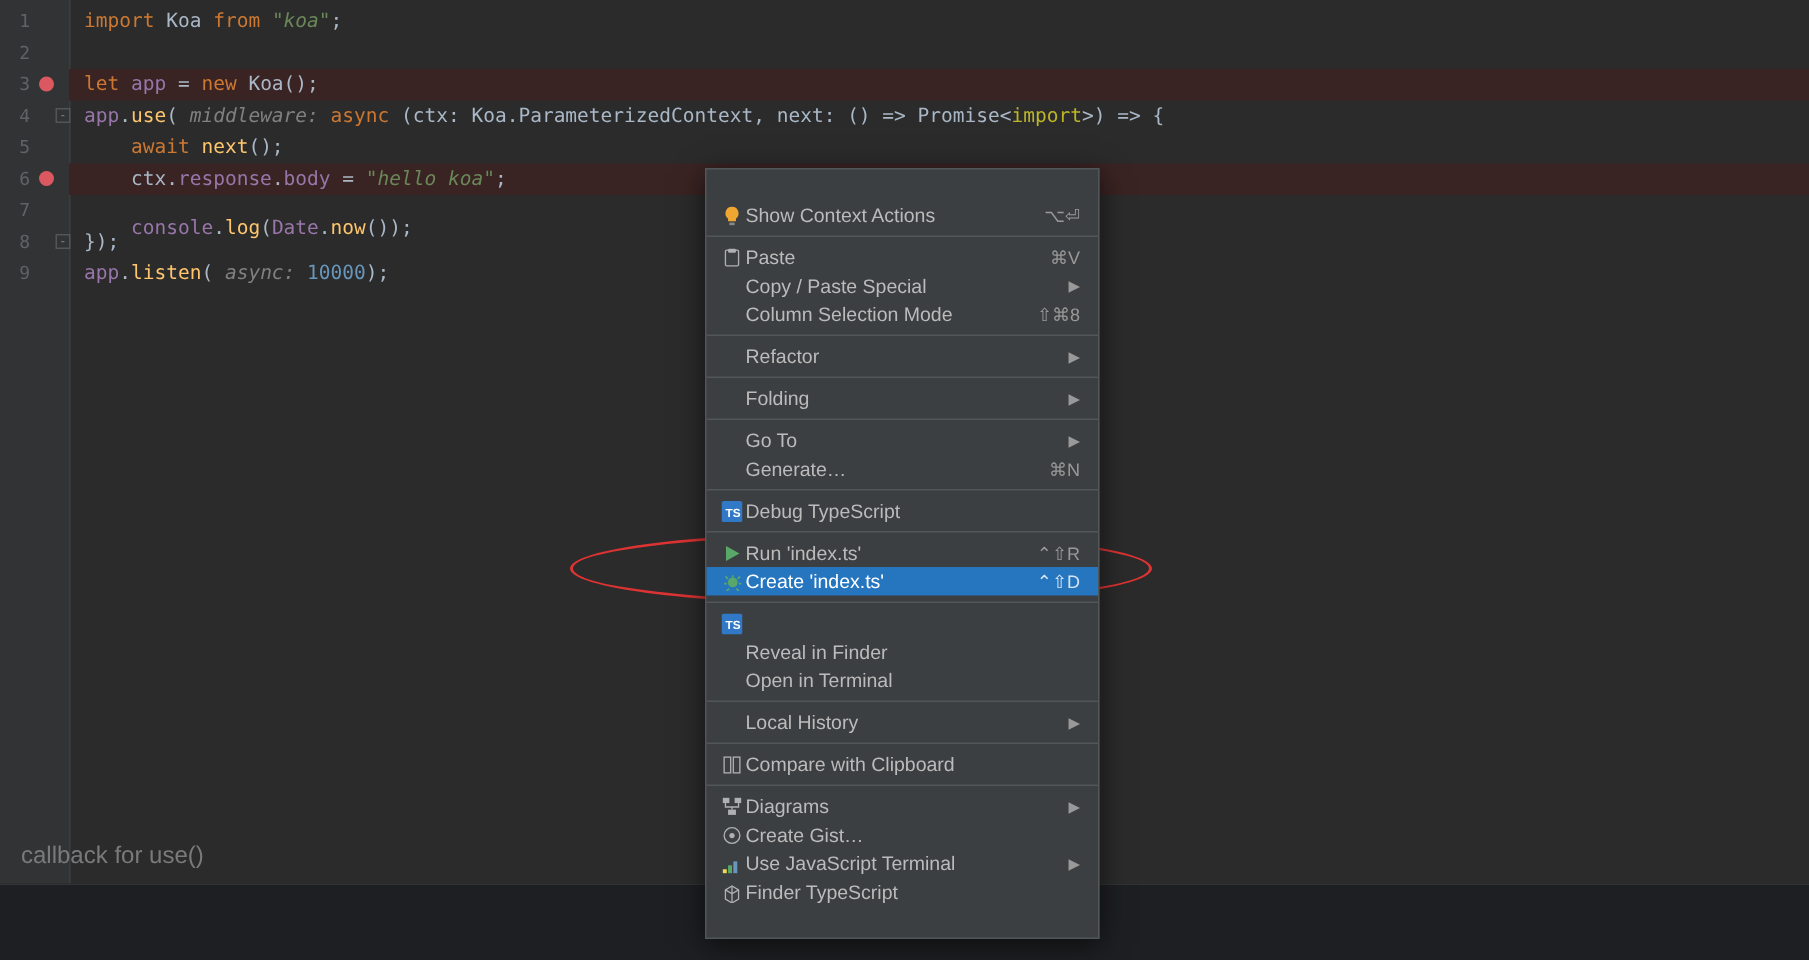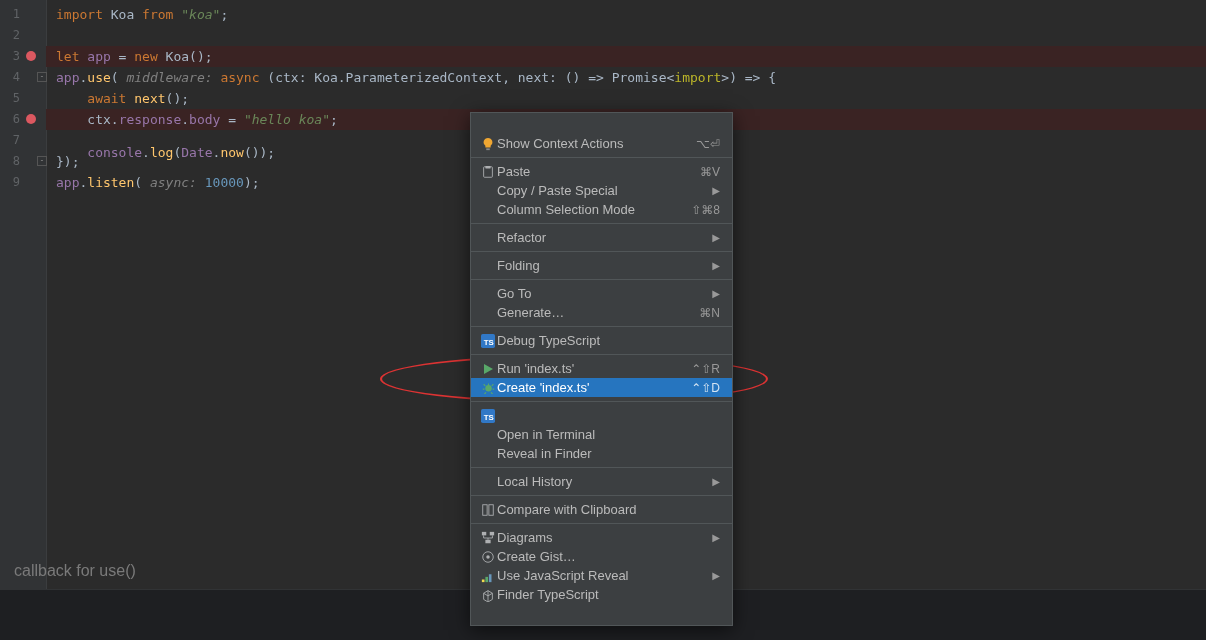--- a/index.html
+++ b/index.html
@@ -167,25 +167,25 @@
       <div class="mitem">
         <span class="ico">
           <svg width="14" height="14" viewBox="0 0 16 16">
             <rect width="16" height="16" rx="2" fill="#3178c6"></rect>
             <text x="3" y="12" font-size="9" fill="#fff" font-family="sans-serif" font-weight="bold">TS</text>
           </svg>
         </span>
       </div>
       <div class="mitem">
         <span class="ico"></span>
+        <span class="lbl">Reveal in Finder</span>
+      </div>
+      <div class="mitem">
+        <span class="ico"></span>
         <span class="lbl">Open in Terminal</span>
-      </div>
-      <div class="mitem">
-        <span class="ico"></span>
-        <span class="lbl">Reveal in Finder</span>
       </div>
       <div class="msep"></div>
       <div class="mitem">
         <span class="ico"></span>
         <span class="lbl">Local History</span>
         <span class="arrow">▶</span>
       </div>
       <div class="msep"></div>
       <div class="mitem">
         <span class="ico">
@@ -219,21 +219,21 @@
         <span class="lbl">Create Gist…</span>
       </div>
       <div class="mitem">
         <span class="ico">
           <svg width="14" height="14" viewBox="0 0 16 16">
             <rect x="1" y="12" width="3" height="3" fill="#f0db4f"></rect>
             <rect x="5" y="9" width="3" height="6" fill="#59a869"></rect>
             <rect x="9" y="6" width="3" height="9" fill="#6897bb"></rect>
           </svg>
         </span>
-        <span class="lbl">Use JavaScript Reveal</span>
+        <span class="lbl">Use JavaScript Terminal</span>
         <span class="arrow">▶</span>
       </div>
       <div class="mitem">
         <span class="ico">
           <svg width="14" height="14" viewBox="0 0 16 16">
             <path d="M3 13V6l5-3 5 3v7l-5 3z" fill="none" stroke="#aeb0b2"></path>
             <path d="M8 3v13M3 6l5 3 5-3" stroke="#aeb0b2" fill="none"></path>
           </svg>
         </span>
         <span class="lbl">Finder TypeScript</span>

